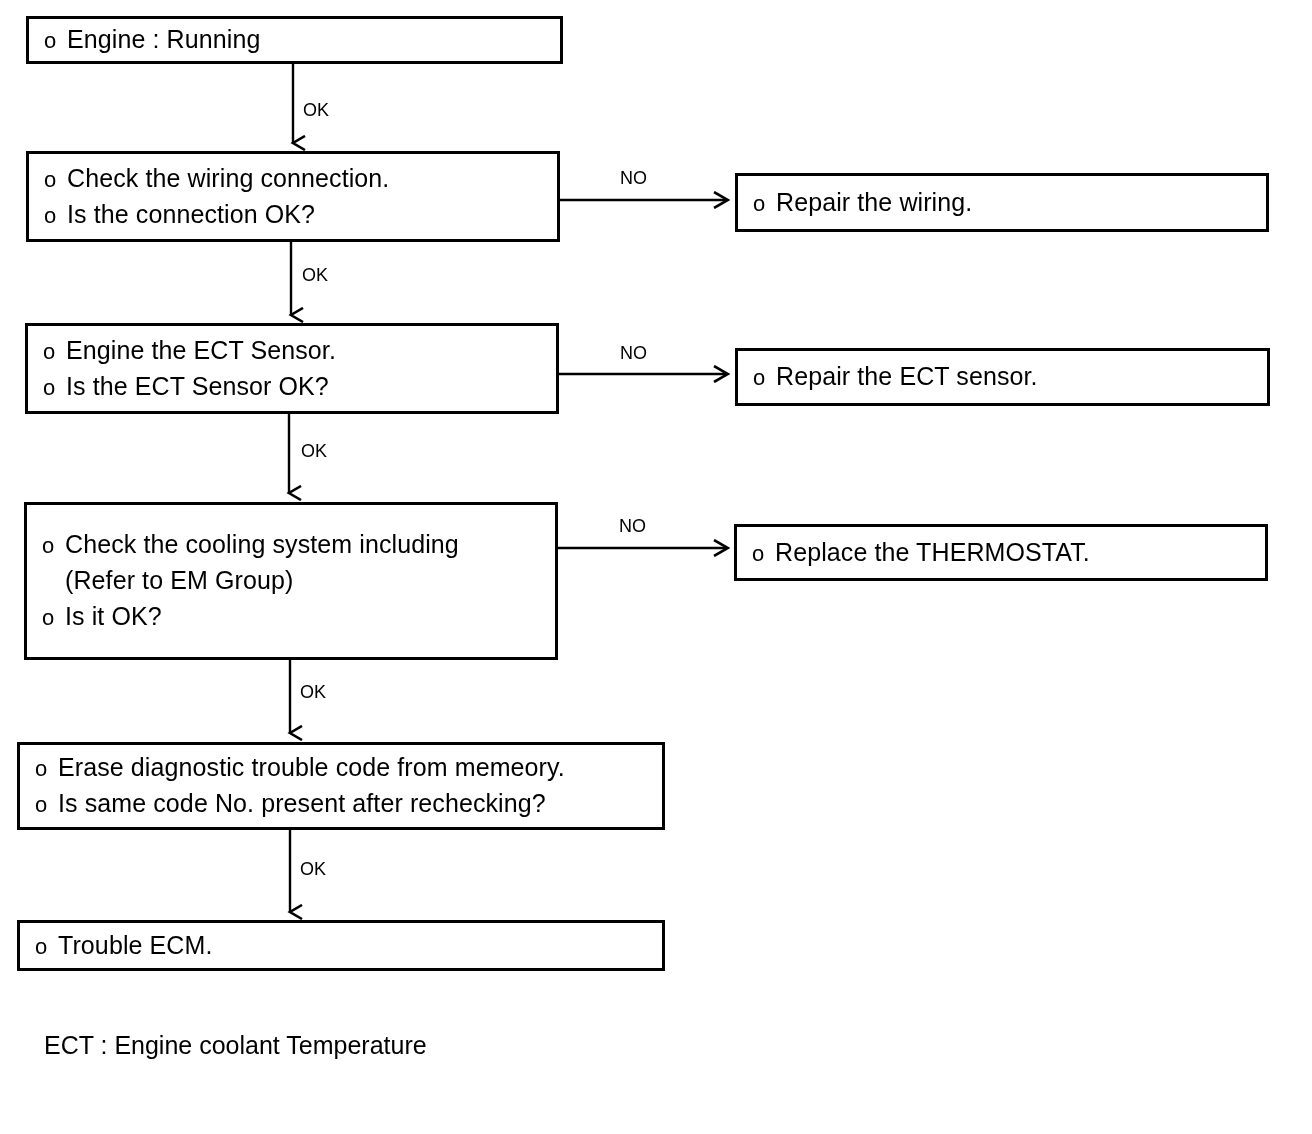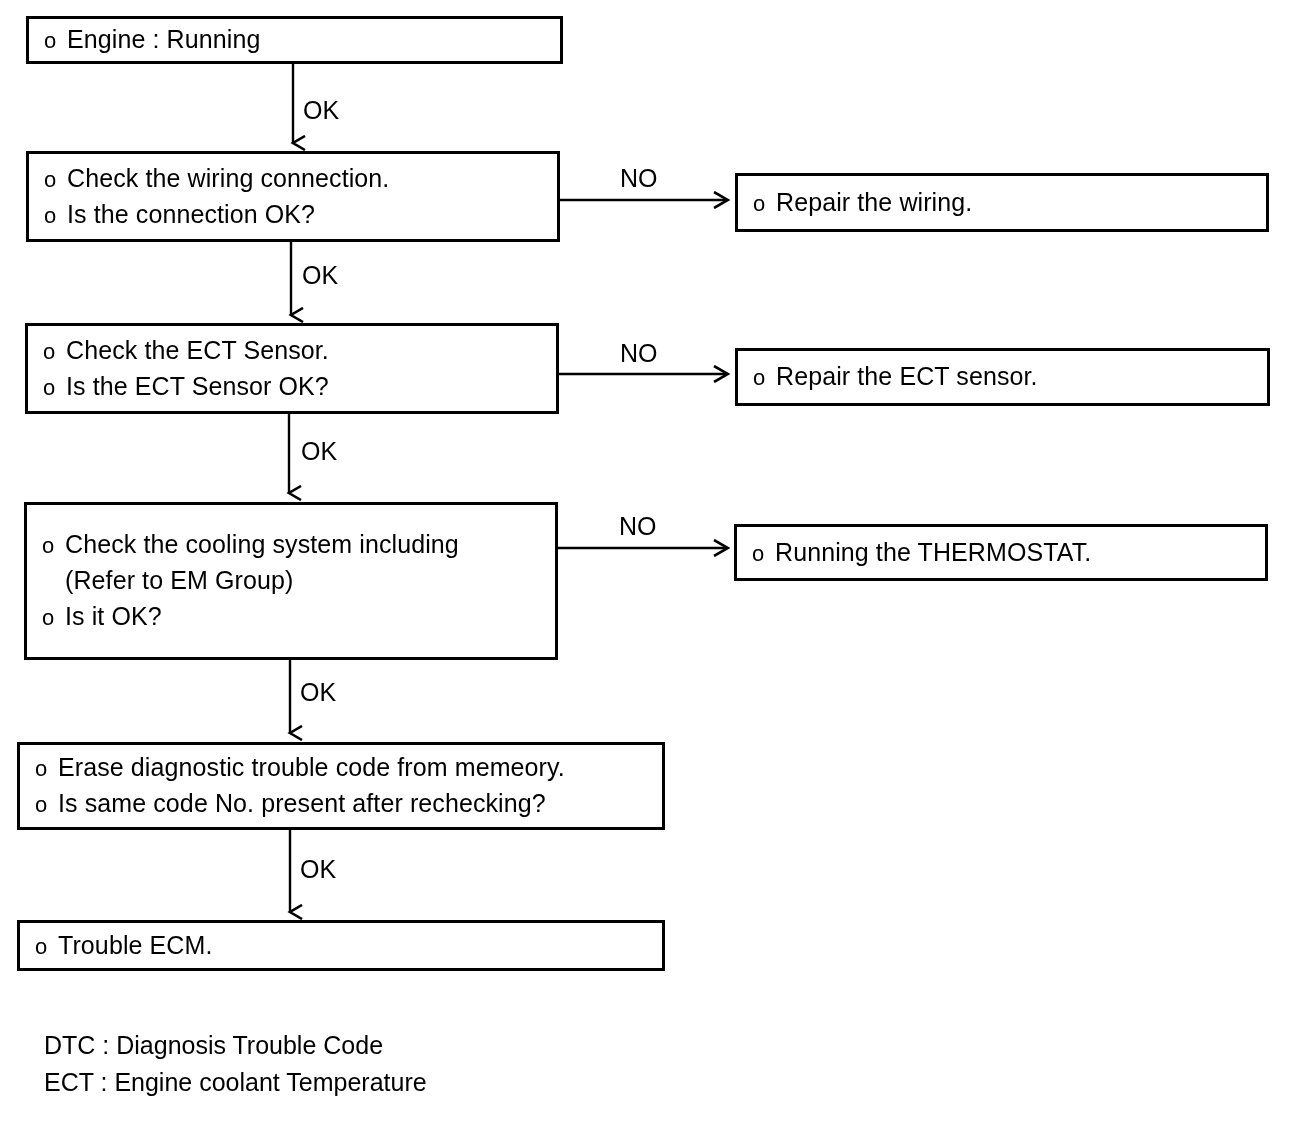--- a/index.html
+++ b/index.html
@@ -49,21 +49,21 @@
     box-sizing: border-box;
   }
   .bullet.blank {
     color: transparent;
   }
   .txt {
     flex: 1 1 auto;
   }
   .edge-label {
     position: absolute;
-    font-size: 25px;
+    font-size: 18px;
     line-height: 28px;
     white-space: nowrap;
   }
   .legend {
     position: absolute;
     font-size: 25px;
     line-height: 37px;
     white-space: nowrap;
   }
   .legend div { white-space: nowrap; }
@@ -128,21 +128,21 @@
   <div class="box" style="left:735px; top:173px; width:534px; height:59px;">
     <div class="line">
       <span class="bullet">o</span>
       <span class="txt">Repair the wiring.</span>
     </div>
   </div>
 
   <div class="box" style="left:25px; top:323px; width:534px; height:91px;">
     <div class="line">
       <span class="bullet">o</span>
-      <span class="txt">Check the ECT Sensor.</span>
+      <span class="txt">Engine the ECT Sensor.</span>
     </div>
     <div class="line">
       <span class="bullet">o</span>
       <span class="txt">Is the ECT Sensor OK?</span>
     </div>
   </div>
 
   <div class="box" style="left:735px; top:348px; width:535px; height:58px;">
     <div class="line">
       <span class="bullet">o</span>
@@ -161,21 +161,21 @@
     </div>
     <div class="line">
       <span class="bullet">o</span>
       <span class="txt">Is it OK?</span>
     </div>
   </div>
 
   <div class="box" style="left:734px; top:524px; width:534px; height:57px;">
     <div class="line">
       <span class="bullet">o</span>
-      <span class="txt">Running the THERMOSTAT.</span>
+      <span class="txt">Replace the THERMOSTAT.</span>
     </div>
   </div>
 
   <div class="box" style="left:17px; top:742px; width:648px; height:88px;">
     <div class="line">
       <span class="bullet">o</span>
       <span class="txt">Erase diagnostic trouble code from memeory.</span>
     </div>
     <div class="line">
       <span class="bullet">o</span>
@@ -200,17 +200,16 @@
 
   <div class="edge-label" style="left:301px; top:437px;">OK</div>
 
   <div class="edge-label" style="left:619px; top:512px;">NO</div>
 
   <div class="edge-label" style="left:300px; top:678px;">OK</div>
 
   <div class="edge-label" style="left:300px; top:855px;">OK</div>
 
   <div class="legend" style="left:44px; top:1027px;">
-    <div>DTC : Diagnosis Trouble Code</div>
     <div>ECT : Engine coolant Temperature</div>
   </div>
 
 </div>
 
 </body></html>

